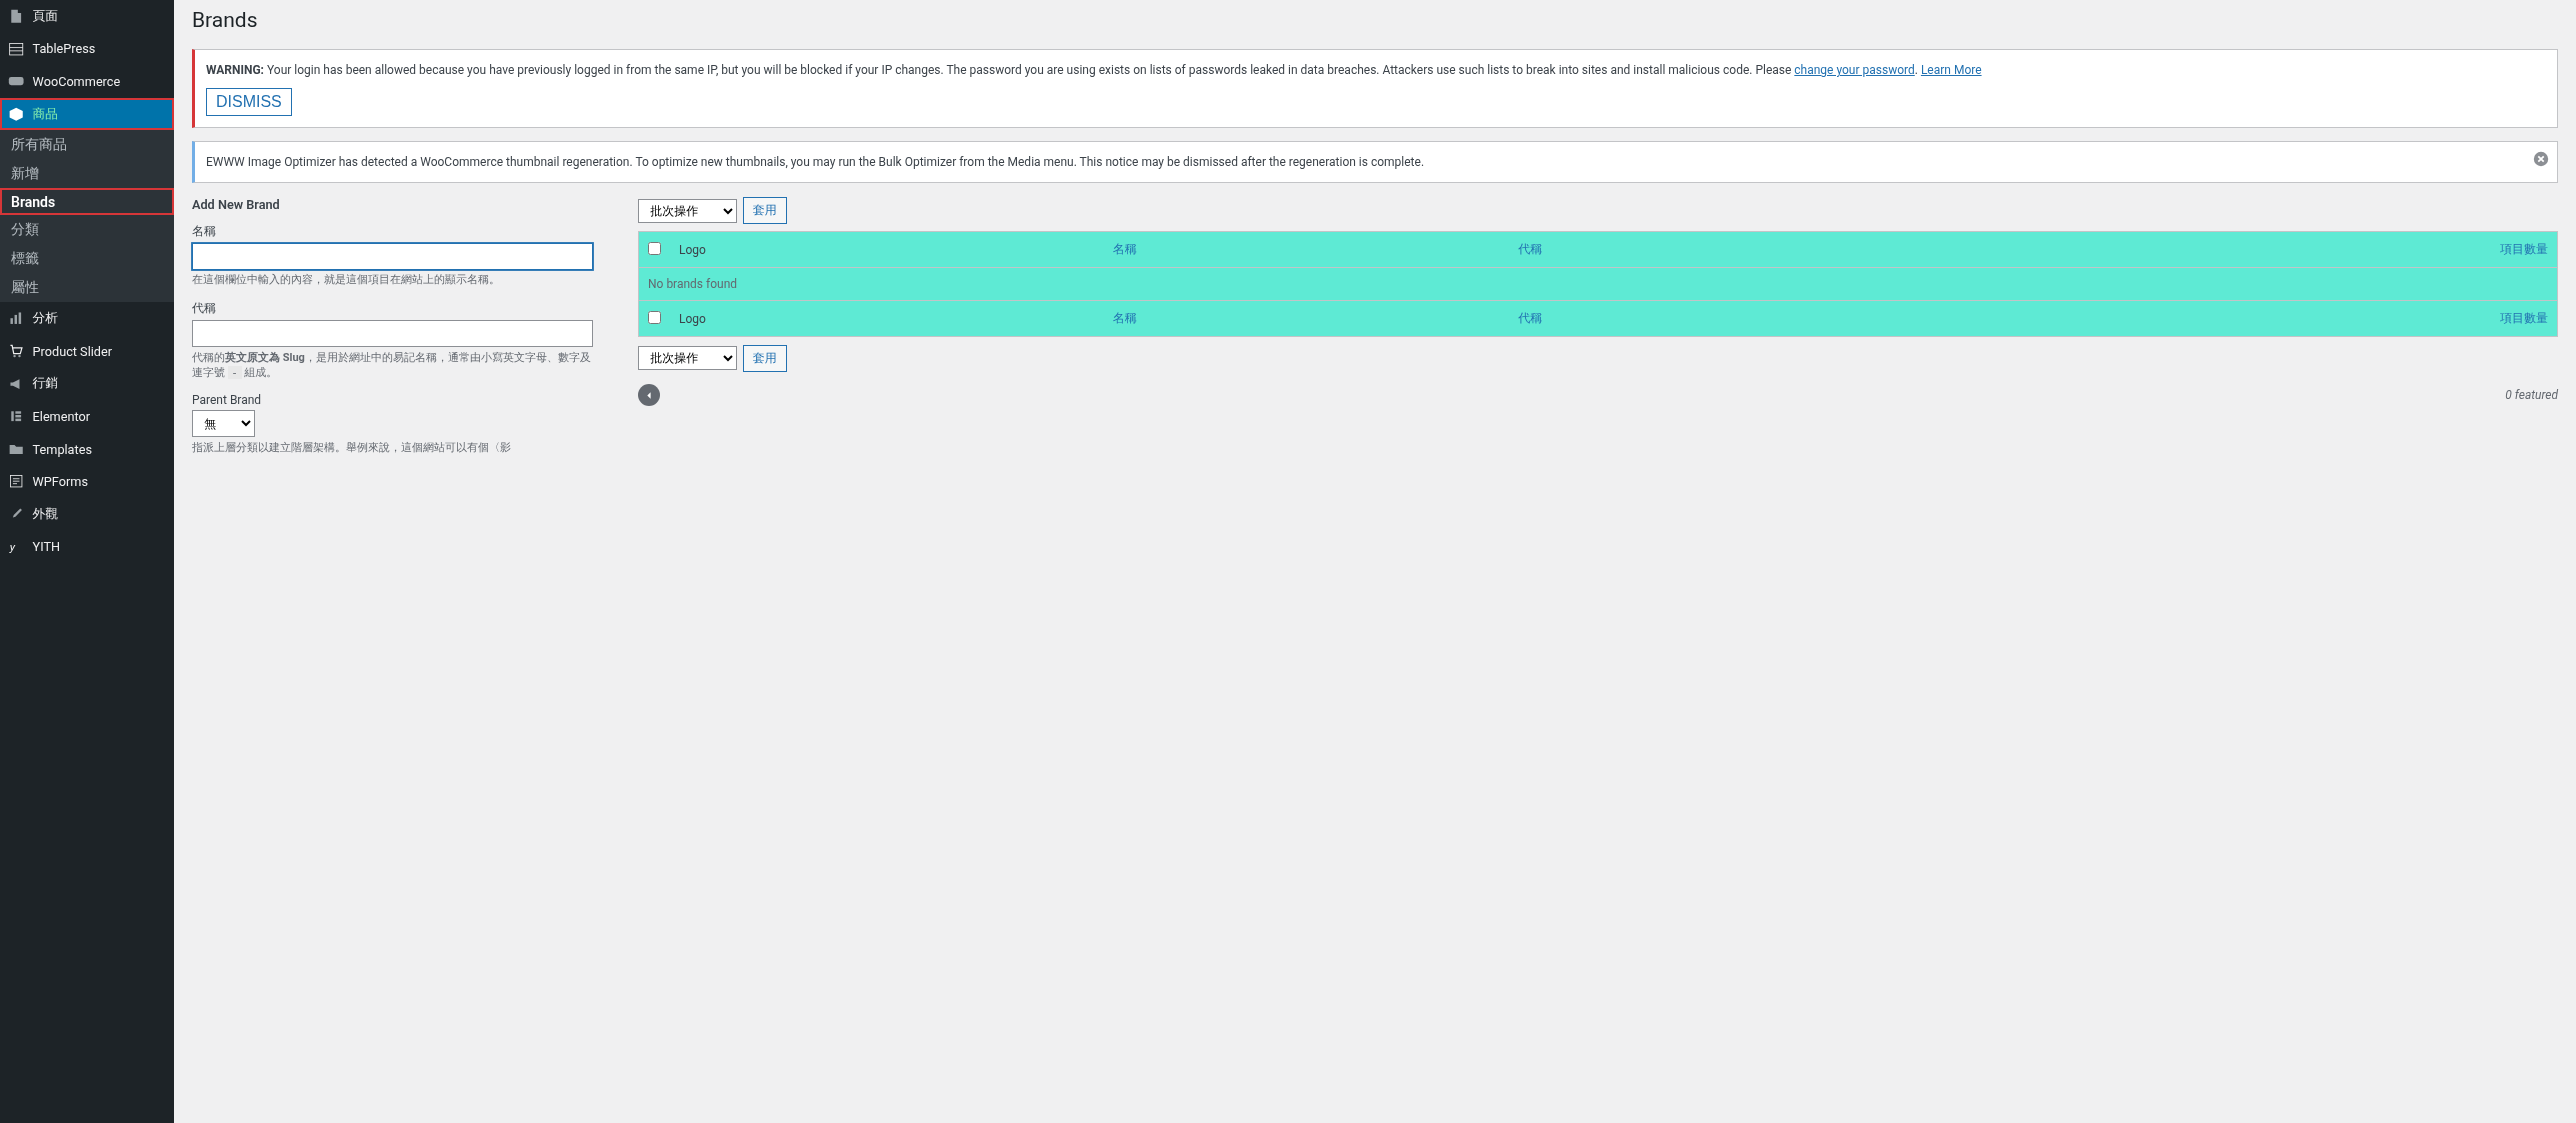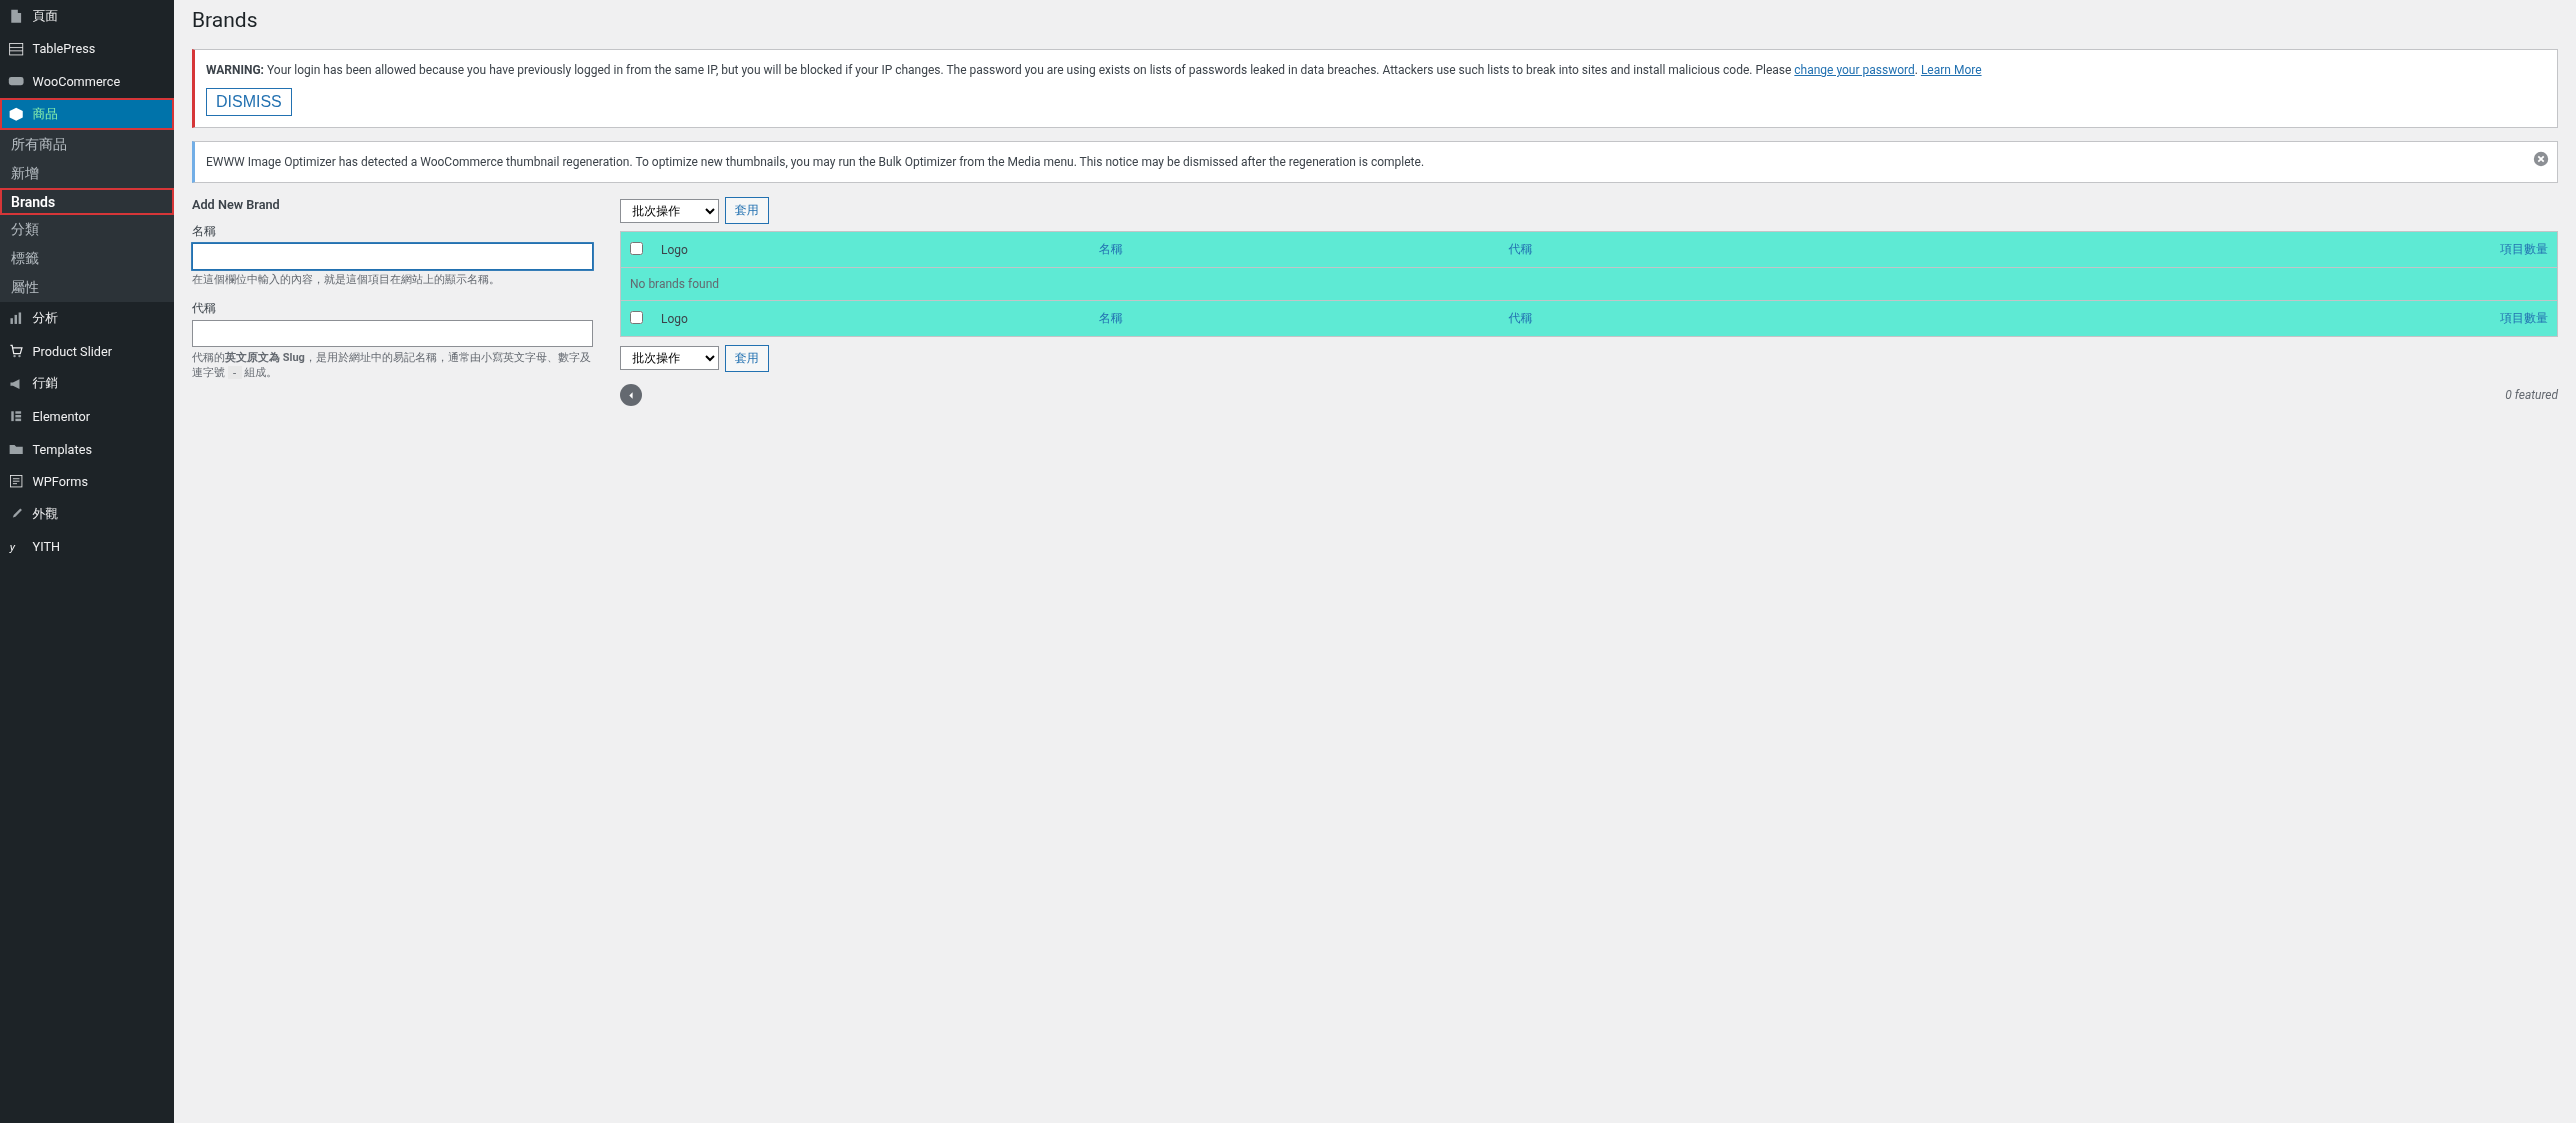--- a/index.html
+++ b/index.html
@@ -110,21 +110,21 @@
 .search-row button, .apply-btn {
   border: 0.9px solid #2271b1;
   color: #2271b1;
   background: #f6f7f7;
   padding: 3.6px 9px;
   font-size: 12px;
   cursor: pointer;
   height: 27px;
   margin-left: 5.5px;
 }
-.two-col { display: flex; gap: 27px; }
+.two-col { display: flex; gap: 45px; }
 .col-left { width: 401px; }
 .col-right { flex: 1; }
 .form-title { font-size: 12.7px; font-weight: 600; margin-bottom: 11px; }
 .form-field { margin-bottom: 12.7px; }
 .form-field label { display: block; font-size: 12px; margin-bottom: 2.7px; }
 .form-field input[type=text] {
   width: 100%;
   border: 0.9px solid #8c8f94;
   padding: 3.6px 7.3px;
   height: 27px;
@@ -340,20 +340,27 @@
       </div>
 
       <div class="form-field">
         <label>代稱</label>
         <input type="text" style="">
         <div class="help">
           <span>代稱的</span><strong>英文原文為 Slug</strong><span>，是用於網址中的易記名稱，通常由小寫英文字母、數字及連字號 </span><code class="slug">-</code><span> 組成。</span>
         </div>
       </div>
 
+      <div class="form-field">
+        <label>Parent Brand</label>
+        <select>
+          <option>無</option>
+        </select>
+        <div class="help">指派上層分類以建立階層架構。舉例來說，這個網站可以有個〈影</div>
+      </div>
     </div>
 
     <div class="col-right">
       <div class="bulk-row">
         <select>
           <option>批次操作</option>
         </select>
         <button class="apply-btn">套用</button>
       </div>
 

